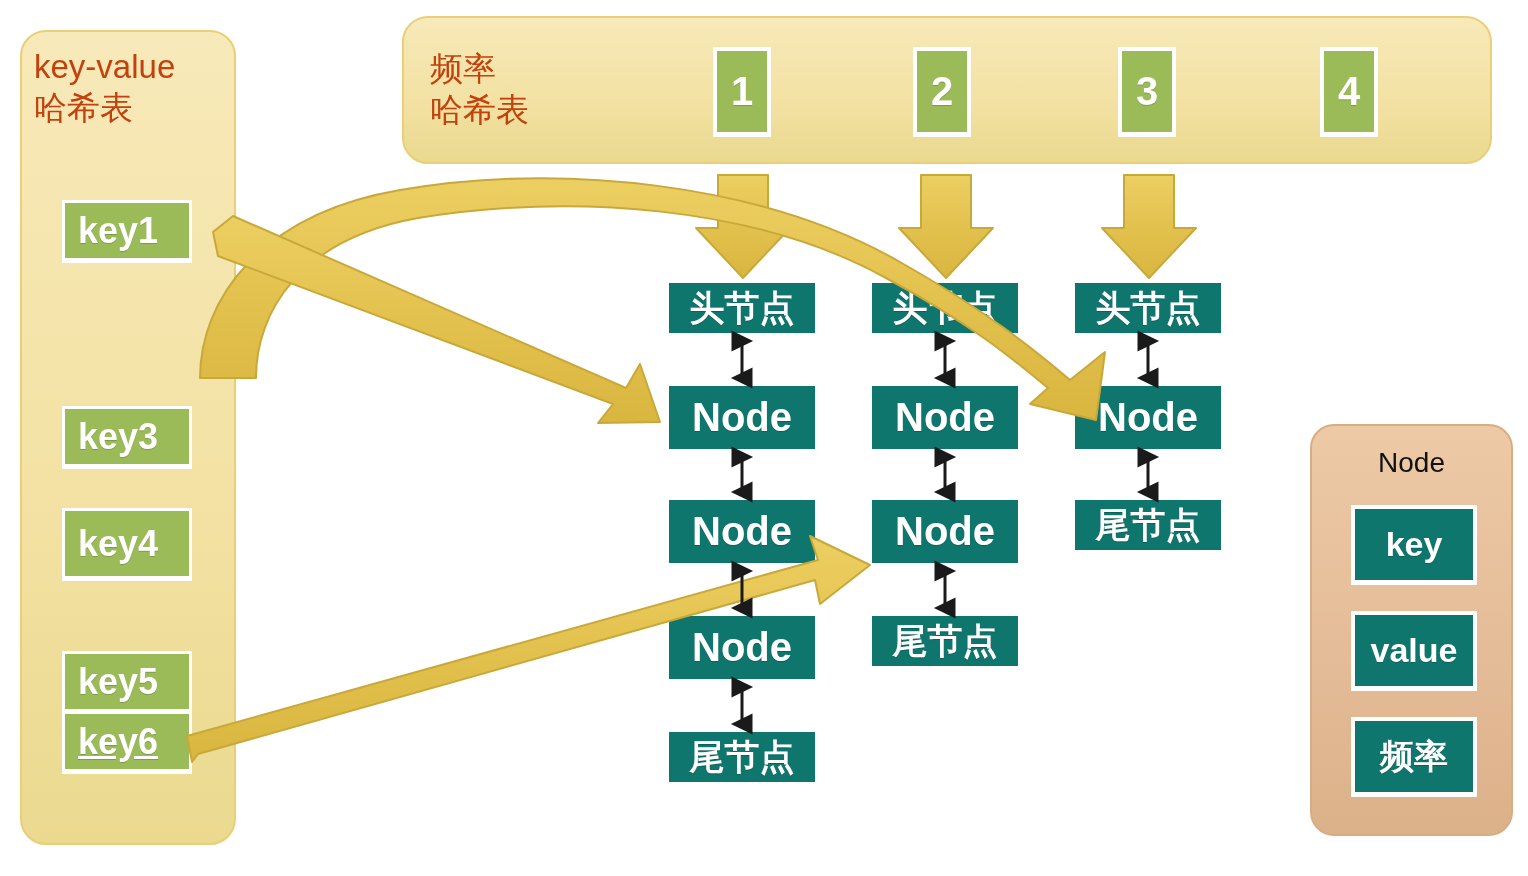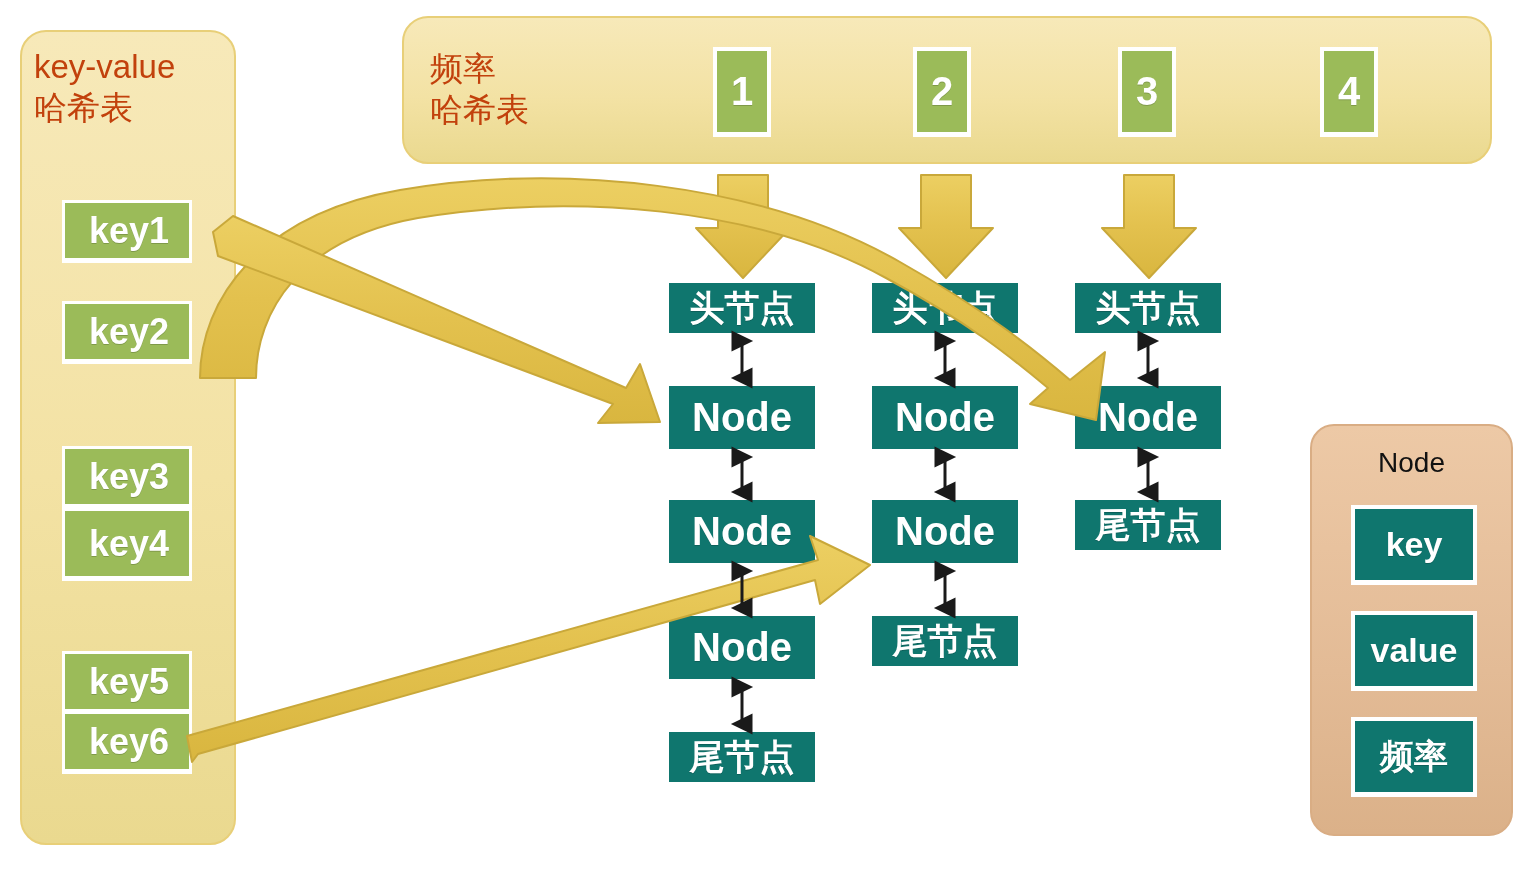--- a/index.html
+++ b/index.html
@@ -38,21 +38,21 @@
   
   .green{
     position:absolute;box-sizing:border-box;
     background:#9bbb59;
     border-bottom:5px solid #ffffff;
     color:#ffffff;font-weight:bold;
     display:flex;align-items:center;
     text-shadow:0 1px 0 rgba(0,0,0,.18);
   }
   .green.key{
-    font-size:36px;padding-left:24px;justify-content:flex-start;
+    font-size:36px;padding-left:13px;justify-content:flex-start;
     border-left:3px solid #ffffff;border-right:3px solid #ffffff;
     border-top:3px solid #ffffff;
   }
   .green.freq{
     font-size:40px;justify-content:center;
     border-left:4px solid #ffffff;border-right:4px solid #ffffff;
     border-top:4px solid #ffffff;
   }
 
   
@@ -80,33 +80,30 @@
 <div id="stage">
 
   <div class="panel" style="left:20px;top:30px;width:216px;height:815px;">
   </div>
   <div class="panel-title" style="left:34px;top:46px;width:190px;">key-value
 哈希表</div>
 
   <div class="green key" style="left:62px;top:200px;width:130px;height:63px;">
     <span>key1</span>
   </div>
-  <div class="green key" style="left:62px;top:301px;width:130px;height:63px;">
-    <span>key2</span>
-  </div>
-  <div class="green key" style="left:62px;top:406px;width:130px;height:63px;margin-top:40px;">
+  <div class="green key" style="left:62px;top:406px;width:130px;height:63px;">
     <span>key3</span>
   </div>
   <div class="green key" style="left:62px;top:508px;width:130px;height:73px;">
     <span>key4</span>
   </div>
   <div class="green key" style="left:62px;top:608px;width:130px;height:63px;margin-top:43px;">
     <span>key5</span>
   </div>
-  <div class="green key" style="left:62px;top:711px;width:130px;height:63px;">
+  <div class="green key" style="left:62px;top:711px;width:130px;height:63px;text-decoration:underline;">
     <span>key6</span>
   </div>
 
   <div class="panel" style="left:402px;top:16px;width:1090px;height:148px;">
   </div>
   <div class="panel-title" style="left:430px;top:48px;width:200px;">频率
 哈希表</div>
 
   <div class="green freq" style="left:713px;top:47px;width:58px;height:90px;">
     <span>1</span>

